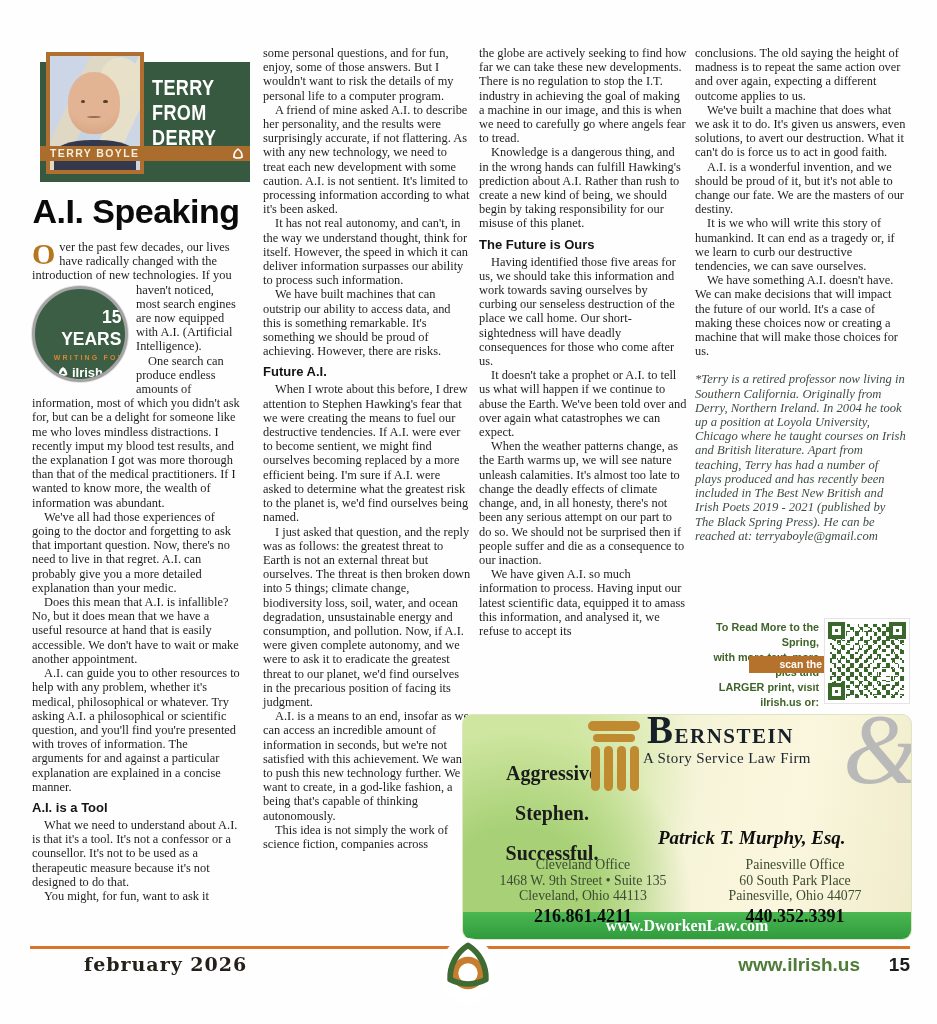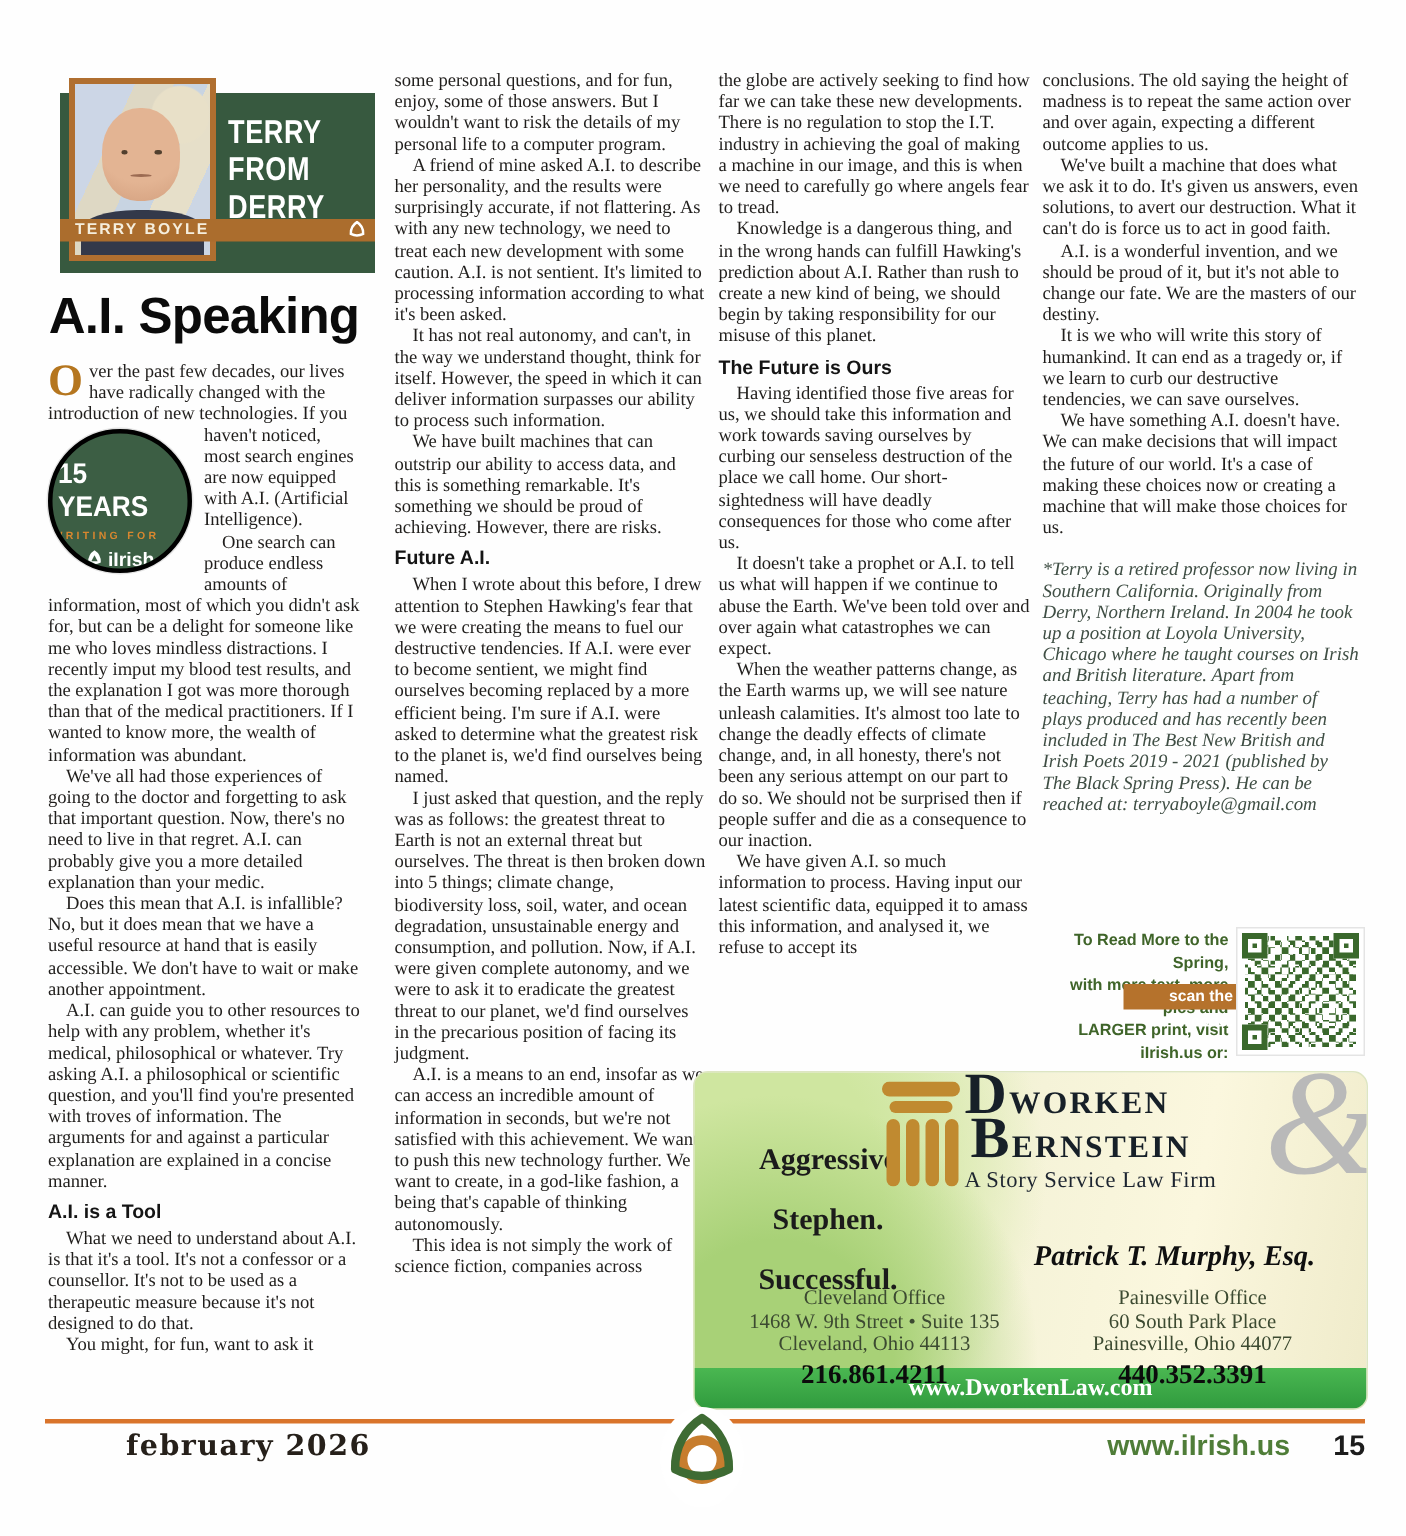--- a/index.html
+++ b/index.html
@@ -30,22 +30,22 @@
             font:800 34px "Liberation Sans",sans-serif;letter-spacing:-.5px;color:#0b0b0b;}
   .col{position:absolute;width:208px;font-size:12.4px;line-height:14.2px;text-align:left;}
   .col1{left:32px;top:240px;} .col2{left:263px;top:46px;} .col3{left:479px;top:46px;} .col4{left:695px;top:46px;width:212px;}
   .col p{margin:0;}
   .col p.ind{text-indent:12px;}
   .subhead{font:bold 13px "Liberation Sans",sans-serif;color:#141414;margin:6px 0 3px;}
   .dropcap{float:left;font-size:30px;line-height:26px;padding:1px 4px 0 0;color:#b5761f;font-weight:bold;}
   .bio{margin-top:14px !important;font-style:italic;color:#3f4e44;font-size:12.6px;}
 
   
-  .badge{float:left;width:90px;height:90px;border-radius:50%;background:#3c5e44;border:3px solid #000000;
-         box-shadow:0 0 0 1px #e3e3e3;margin:3px 8px 2px 0;text-align:left;color:#fff;overflow:hidden;}
+  .badge{float:left;width:90px;height:90px;border-radius:50%;background:#3c5e44;border:3px solid #a3a3a3;
+         box-shadow:0 0 0 1px #e3e3e3;margin:3px 8px 2px 0;text-align:right;color:#fff;overflow:hidden;}
   .badge-years{font:bold 19px "Liberation Sans",sans-serif;margin-top:17px;transform:scaleX(.92);}
   .badge-wf{font:bold 7px "Liberation Sans",sans-serif;color:#d8872f;letter-spacing:2.2px;margin-top:4px;}
   .badge-brand{margin-top:4px;font:bold 13px "Liberation Sans",sans-serif;display:flex;align-items:center;justify-content:center;gap:3px;}
 
   
   .readmore{position:absolute;left:693px;top:618px;width:217px;height:96px;}
   .rm-lines{position:absolute;left:0;top:2px;width:126px;text-align:right;
             font:bold 10.8px "Liberation Sans",sans-serif;color:#3f6429;line-height:15px;}
   .rm-arrow{position:absolute;left:56px;top:38px;width:76px;height:17px;background:#b5722c;}
   .rm-arrow .tip{position:absolute;right:-13px;top:-4px;width:0;height:0;
@@ -72,21 +72,21 @@
   .ad-tagline{position:absolute;left:14px;top:38px;width:150px;text-align:center;
               font:bold 20px "Liberation Serif",serif;color:#1b1b1b;line-height:40px;}
   .pillar{position:absolute;left:124px;top:6px;}
   .amp{position:absolute;left:380px;top:-24px;font:italic 100px "Liberation Serif",serif;color:#b9b9b9;z-index:0;}
   .firm{position:absolute;left:180px;top:2px;z-index:1;}
   .firm-line{font-variant:small-caps;font:600 30px "Liberation Serif",serif;font-variant:small-caps;
              color:#172028;line-height:26px;letter-spacing:1.5px;}
   .firm-line::first-letter{font-size:1.3em;}
   .firm-line.second{margin-left:4px;}
   .lawfirm{font:15px "Liberation Serif",serif;color:#1d2530;letter-spacing:.4px;margin-top:4px;}
-  .attorney{position:absolute;left:195px;top:112px;width:250px;text-align:center;z-index:1;
+  .attorney{position:absolute;left:195px;top:112px;width:250px;z-index:1;
             font:bold italic 19px "Liberation Serif",serif;color:#0f0f0f;}
   .offices{position:absolute;left:14px;right:10px;top:142px;display:flex;z-index:1;}
   .office{flex:1;text-align:center;font:13.8px "Liberation Serif",serif;color:#3c4a31;line-height:15.5px;}
   .office .phone{font:bold 18px "Liberation Serif",serif;color:#0c0c0c;margin-top:2px;}
   .ad-bar{position:absolute;left:0;right:0;bottom:0;height:27px;background:linear-gradient(#4ab751,#309b3e);
           text-align:center;color:#fff;font:bold 16px "Liberation Serif",serif;line-height:27px;}
 
   
   .rule{position:absolute;left:30px;top:946px;width:880px;height:3px;background:#d9742b;}
   .knot{position:absolute;left:440px;top:938px;z-index:2;background:#fff;border-radius:50%;padding:2px;}
@@ -211,21 +211,20 @@
         <rect x="1" y="0" width="52" height="10" rx="5" fill="#c08a30"></rect>
         <rect x="6" y="13" width="42" height="8" rx="4" fill="#c08a30"></rect>
         <rect x="4" y="25" width="9" height="45" rx="4.5" fill="#c08a30"></rect>
         <rect x="17" y="25" width="9" height="45" rx="4.5" fill="#c08a30"></rect>
         <rect x="30" y="25" width="9" height="45" rx="4.5" fill="#c08a30"></rect>
         <rect x="43" y="25" width="9" height="45" rx="4.5" fill="#c08a30"></rect>
       </svg>
     </div>
     <div class="amp">&amp;</div>
     <div class="firm">
-      <div class="firm-line">Dworken</div>
       <div class="firm-line second">Bernstein</div>
       <div class="lawfirm">A Story Service Law Firm</div>
     </div>
     <div class="attorney">Patrick T. Murphy, Esq.</div>
     <div class="offices">
       <div class="office">
         <div>Cleveland Office</div>
         <div>1468 W. 9th Street • Suite 135</div>
         <div>Cleveland, Ohio 44113</div>
         <div class="phone">216.861.4211</div>

